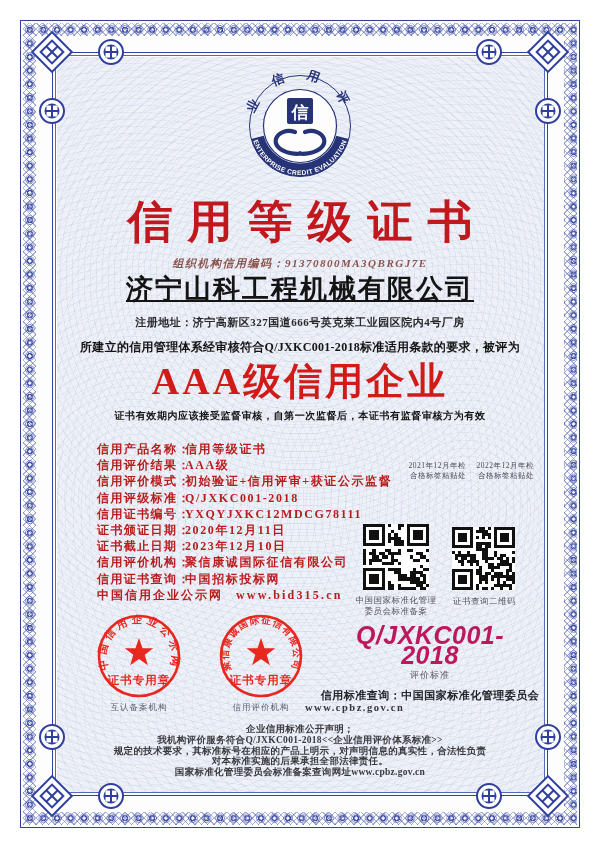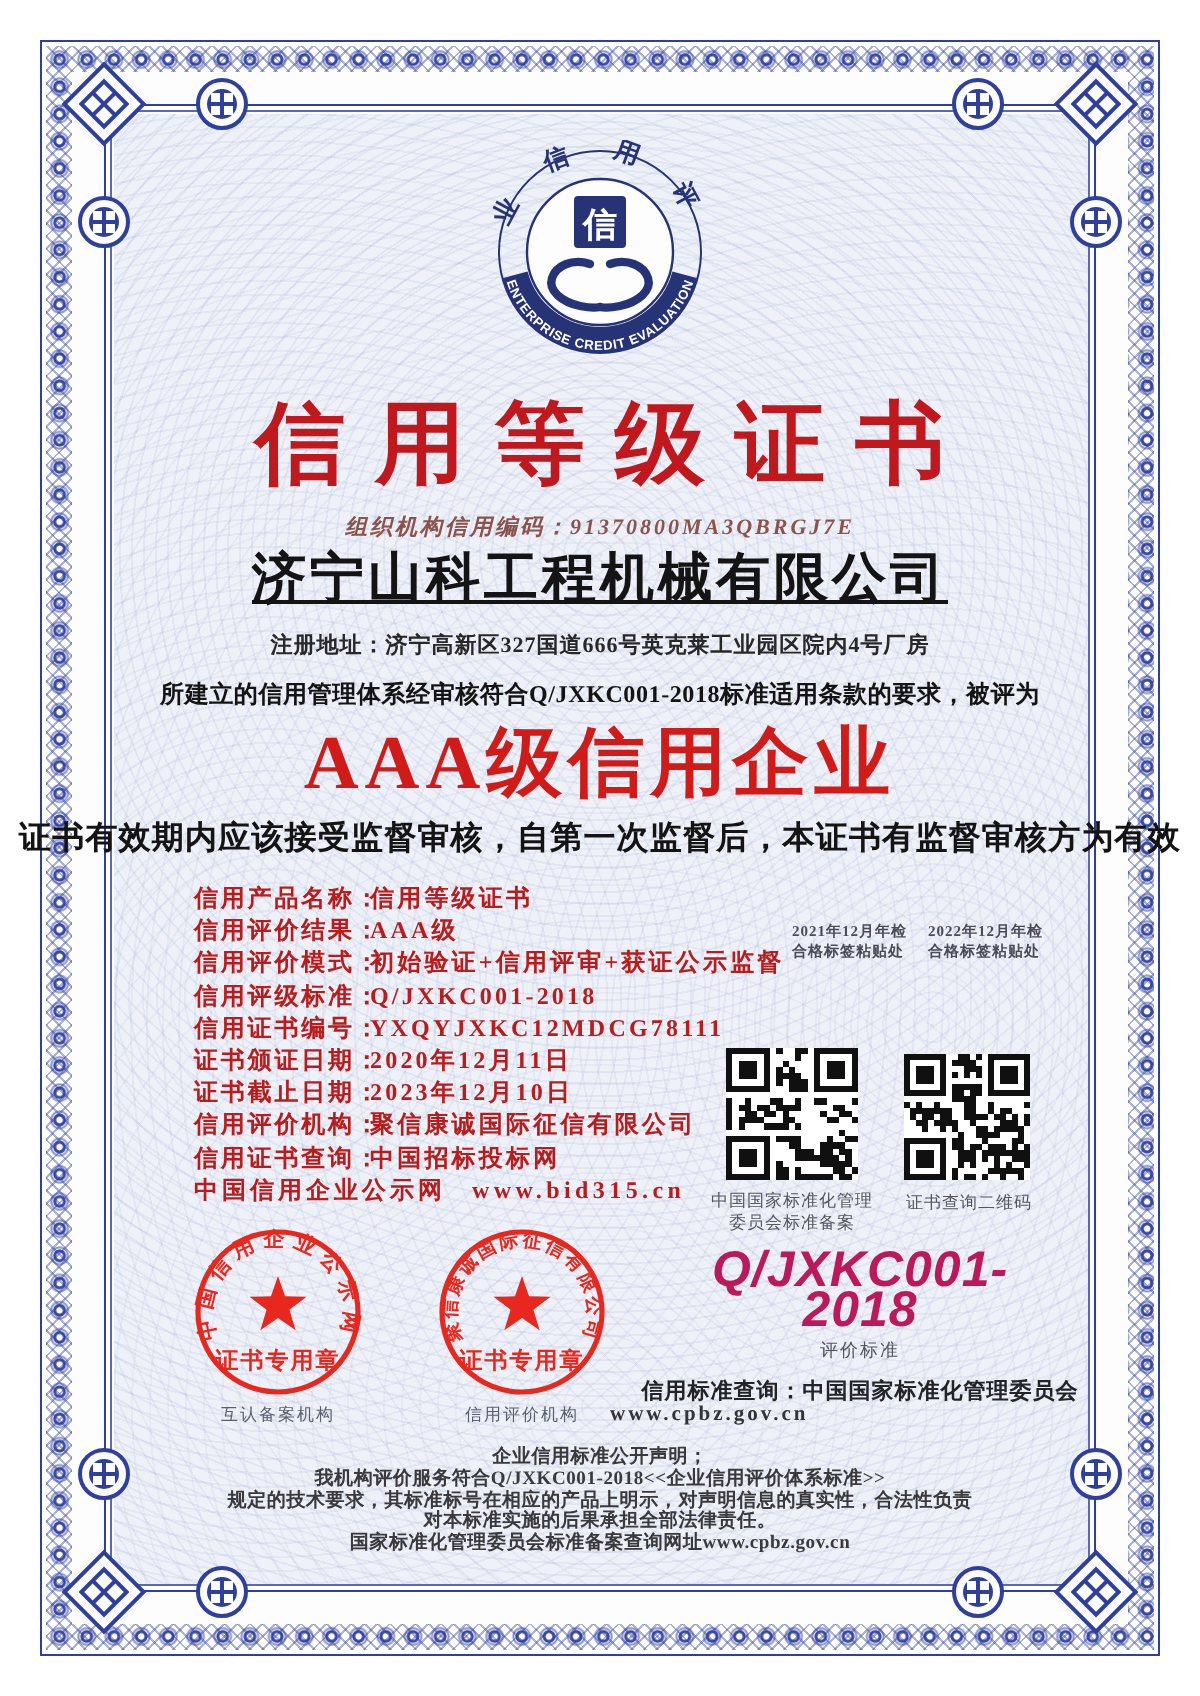--- a/index.html
+++ b/index.html
@@ -32,29 +32,29 @@
   
   .abs{position:absolute;}
   .centered{left:0;width:100%;text-align:center;white-space:nowrap;}
   .logo-wrap{top:70px;left:50%;transform:translateX(-50%);}
   .title{top:192px;font-size:45px;font-weight:bold;color:#c0181d;letter-spacing:15px;text-indent:15px;}
   .org-code{top:256px;font-size:11px;font-weight:bold;color:#8a544c;letter-spacing:1.5px;font-style:italic;}
   .company{top:271px;font-size:27px;font-weight:bold;color:#141414;letter-spacing:2px;text-decoration:underline;}
   .address{top:315px;font-size:11px;font-weight:bold;color:#28282a;letter-spacing:.5px;}
   .statement{top:339px;font-size:12px;font-weight:bold;color:#141414;letter-spacing:.3px;}
   .rating{top:356px;font-size:38px;font-weight:bold;color:#d01b19;letter-spacing:3px;}
-  .validity{top:409px;font-size:16px;font-weight:bold;color:#141414;letter-spacing:.6px;}
+  .validity{top:409px;font-size:10px;font-weight:bold;color:#141414;letter-spacing:.6px;}
   .details{left:97px;top:441px;}
   .detail-row{font-size:12px;line-height:16.2px;font-weight:bold;color:#b91c1c;white-space:nowrap;}
   .detail-label{display:inline-block;width:88px;letter-spacing:1.4px;}
   .detail-label.wide{width:auto;letter-spacing:2px;}
   .detail-value{letter-spacing:1.6px;}
   .detail-row.last .detail-value{margin-left:13px;letter-spacing:2.2px;}
   
-  .annual-label{top:461px;width:70px;font-size:7.5px;line-height:10px;color:#4c4c58;text-align:left;letter-spacing:.5px;font-weight:bold;}
+  .annual-label{top:461px;width:70px;font-size:7.5px;line-height:10px;color:#4c4c58;text-align:right;letter-spacing:.5px;}
   .al-1{left:396px;} .al-2{left:464px;}
   .qr{position:absolute;background:#fff;}
   .qr-1{left:363px;top:524px;width:66px;height:66px;}
   .qr-2{left:452px;top:527px;width:63px;height:63px;}
   .qr-caption{font-size:8.5px;line-height:10.5px;color:#55565e;text-align:center;letter-spacing:.5px;}
   .qc-1{left:341px;top:595px;width:110px;}
   .qc-2{left:432px;top:596px;width:105px;}
   .std-no{left:350px;top:625px;width:160px;text-align:center;
     font-family:"Liberation Sans","DejaVu Sans",sans-serif;
     font-size:25px;line-height:20px;font-weight:bold;font-style:italic;color:#be185d;letter-spacing:.5px;}

